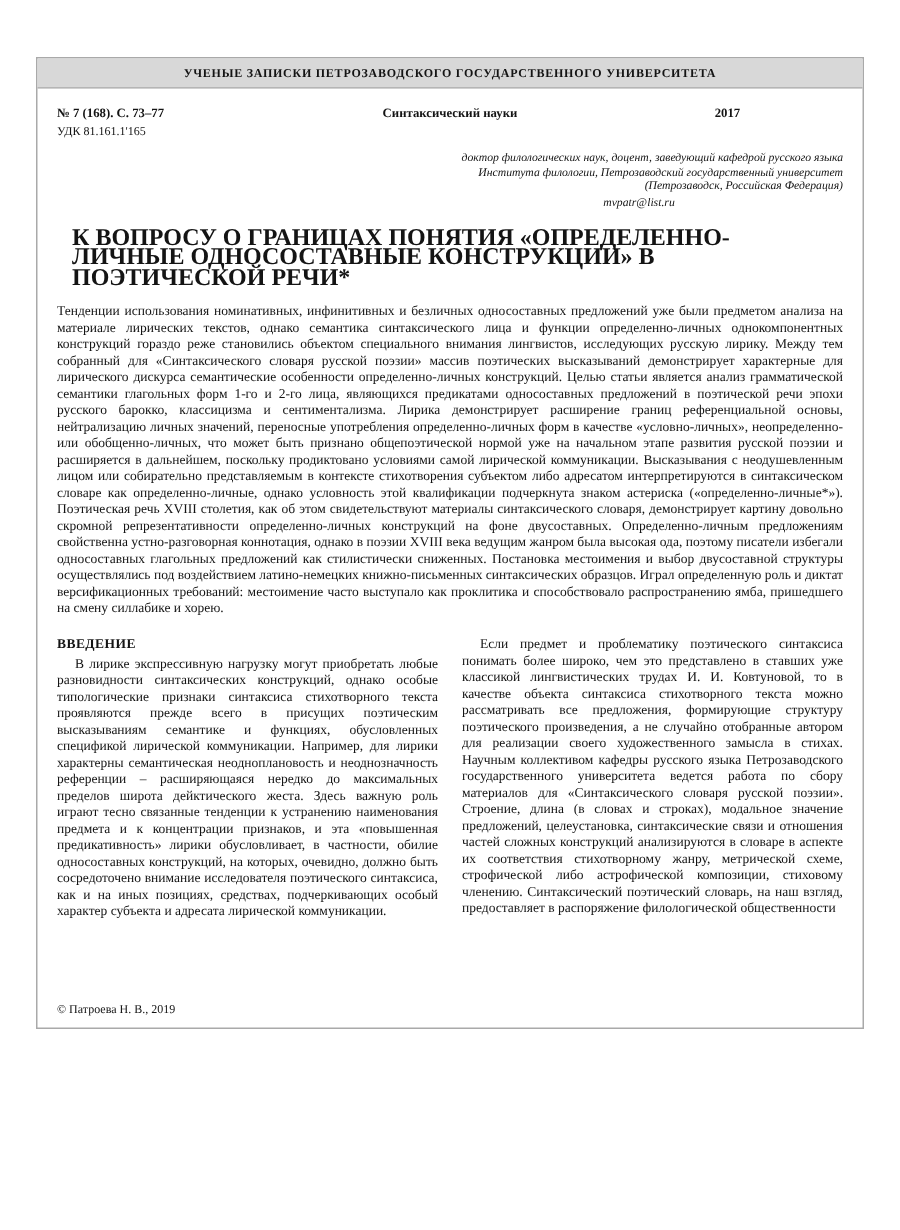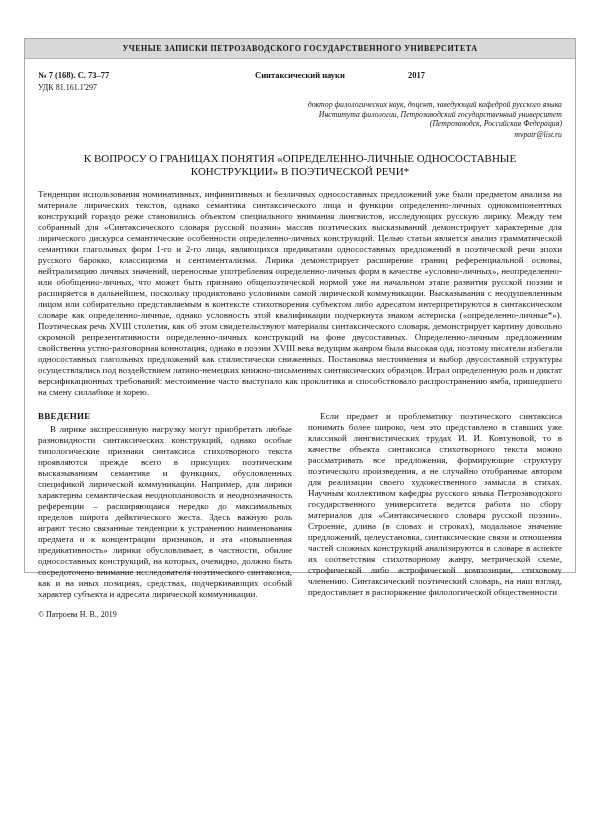--- a/index.html
+++ b/index.html
@@ -4,50 +4,50 @@
 <style>
   * { margin:0; padding:0; box-sizing:border-box; }
   html, body { width:600px; height:820px; background:#ffffff; overflow:hidden; }
   body {
     font-family:"Liberation Serif","DejaVu Serif",serif;
     color:#141414;
     position:relative;
   }
   .frame {
     position:absolute; left:24px; top:38px;
-    width:552px; height:535px;
+    width:552px; height:648px;
     border:1px solid #a9a9a9;
     background:#ffffff;
     display:flex; flex-direction:column;
   }
   .header-bar {
     background:#d8d8d8;
     border-bottom:1px solid #b5b5b5;
     display:flex; align-items:center; justify-content:center;
     padding:5px 8px;
   }
   .header-bar .journal-title {
     font-weight:bold; font-size:8px; letter-spacing:0.5px; text-align:center;
   }
   .content {
     flex:1; display:flex; flex-direction:column;
     padding:7px 13px 8px 13px;
   }
   .issue-row { display:flex; font-weight:bold; font-size:8.5px; margin-top:4px; }
   .issue-row .cell-left  { flex:1; text-align:left; }
   .issue-row .cell-center{ flex:1.4; text-align:center; }
-  .issue-row .cell-right { flex:1; text-align:left; }
+  .issue-row .cell-right { flex:1; text-align:center; }
   .udc { font-size:8px; margin-top:3px; }
   .author-block { align-self:flex-end; width:272px; text-align:right; margin-top:7px; }
   .author-name { font-weight:bold; font-size:8.5px; letter-spacing:0.2px; }
   .author-affiliation { font-size:7.8px; line-height:9.6px; margin-top:1px;font-style:italic; }
-  .author-email { font-style:italic; font-size:7.8px; margin-top:1px; }
+  .author-email { font-style:italic; font-size:7.8px; margin-top:1px;text-align:center; }
   .title {
-    text-align:center; font-weight:normal;
-    font-size:11px; line-height:13.5px;
+    text-align:left; font-weight:bold;
+    font-size:16px; line-height:13.5px;
     margin:13px 10px 10px 10px;
   }
   .abstract { text-align:justify; font-size:9px; line-height:11px; }
   .keywords { font-style:italic; font-size:9px; line-height:11px; margin-top:8px; text-align:justify; }
   .columns { display:flex; gap:16px; margin-top:13px; }
   .col { flex:1; min-width:0; }
   .section-heading { font-weight:bold; font-size:9px; margin-bottom:3px; letter-spacing:0.3px; }
   .body-par { text-align:justify; font-size:9px; line-height:11px; text-indent:12px; }
   .copyright { margin-top:auto; font-size:8px; padding-top:10px; }
 </style>
@@ -61,21 +61,21 @@
   </div>
 
   <div class="content">
 
     <div class="issue-row">
       <span class="cell-left">№ 7 (168). С. 73–77</span>
       <span class="cell-center">Синтаксический науки</span>
       <span class="cell-right">2017</span>
     </div>
 
-    <div class="udc">УДК 81.161.1'297</div>
+    <div class="udc">УДК 81.161.1'165</div>
 
     <div class="author-block">
       <div class="author-affiliation">доктор филологических наук, доцент, заведующий кафедрой русского языка Института филологии, Петрозаводский государственный университет (Петрозаводск, Российская Федерация)</div>
       <div class="author-email">mvpatr@list.ru</div>
     </div>
 
     <h1 class="title">К ВОПРОСУ О ГРАНИЦАХ ПОНЯТИЯ «ОПРЕДЕЛЕННО-ЛИЧНЫЕ ОДНОСОСТАВНЫЕ КОНСТРУКЦИИ» В ПОЭТИЧЕСКОЙ РЕЧИ*</h1>
 
     <p class="abstract">Тенденции использования номинативных, инфинитивных и безличных односоставных предложений уже были предметом анализа на материале лирических текстов, однако семантика синтаксического лица и функции определенно-личных однокомпонентных конструкций гораздо реже становились объектом специального внимания лингвистов, исследующих русскую лирику. Между тем собранный для «Синтаксического словаря русской поэзии» массив поэтических высказываний демонстрирует характерные для лирического дискурса семантические особенности определенно-личных конструкций. Целью статьи является анализ грамматической семантики глагольных форм 1-го и 2-го лица, являющихся предикатами односоставных предложений в поэтической речи эпохи русского барокко, классицизма и сентиментализма. Лирика демонстрирует расширение границ референциальной основы, нейтрализацию личных значений, переносные употребления определенно-личных форм в качестве «условно-личных», неопределенно- или обобщенно-личных, что может быть признано общепоэтической нормой уже на начальном этапе развития русской поэзии и расширяется в дальнейшем, поскольку продиктовано условиями самой лирической коммуникации. Высказывания с неодушевленным лицом или собирательно представляемым в контексте стихотворения субъектом либо адресатом интерпретируются в синтаксическом словаре как определенно-личные, однако условность этой квалификации подчеркнута знаком астериска («определенно-личные*»). Поэтическая речь XVIII столетия, как об этом свидетельствуют материалы синтаксического словаря, демонстрирует картину довольно скромной репрезентативности определенно-личных конструкций на фоне двусоставных. Определенно-личным предложениям свойственна устно-разговорная коннотация, однако в поэзии XVIII века ведущим жанром была высокая ода, поэтому писатели избегали односоставных глагольных предложений как стилистически сниженных. Постановка местоимения и выбор двусоставной структуры осуществлялись под воздействием латино-немецких книжно-письменных синтаксических образцов. Играл определенную роль и диктат версификационных требований: местоимение часто выступало как проклитика и способствовало распространению ямба, пришедшего на смену силлабике и хорею.</p>
 

